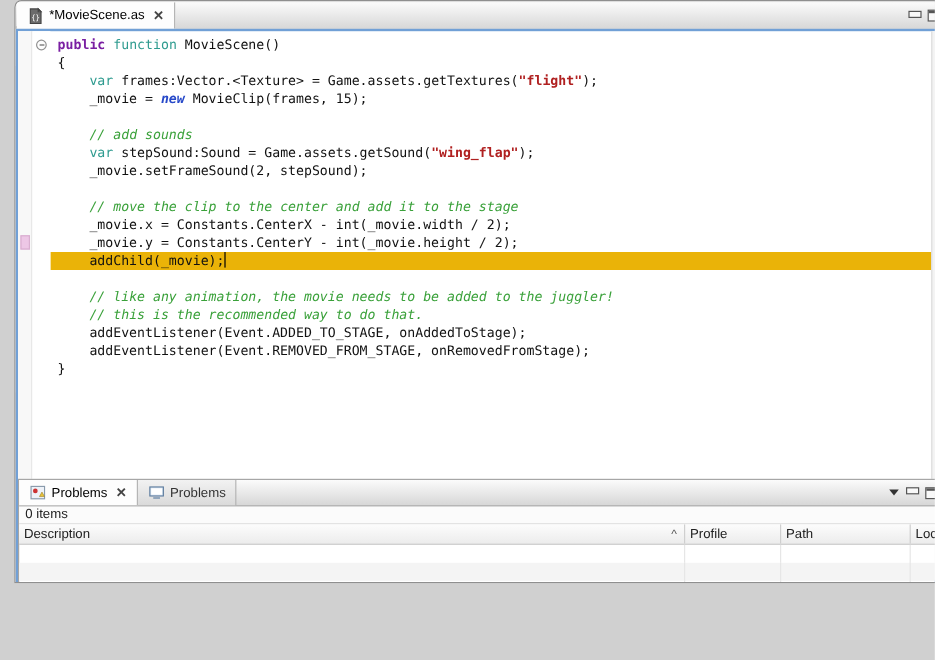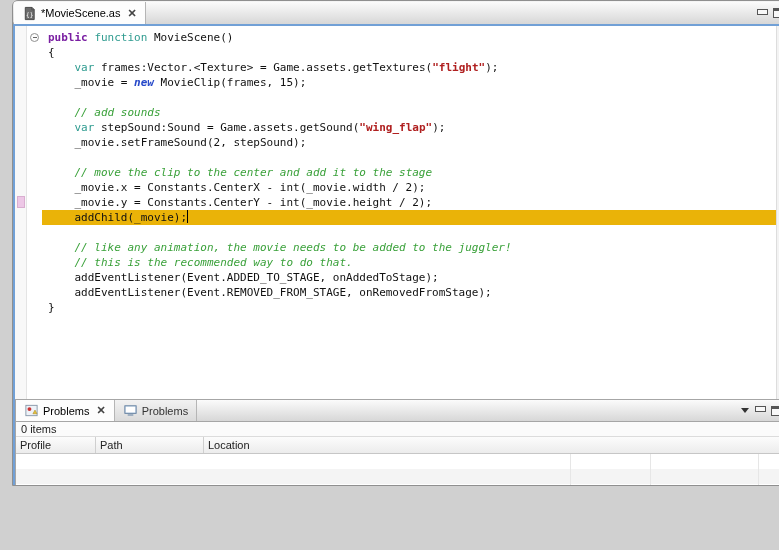--- a/index.html
+++ b/index.html
@@ -546,20 +546,24 @@
           <span>Problems</span>
         </div>
         <div class="winbtns">
           <span class="menu-tri"></span>
           <span class="btn-min"></span>
           <span class="btn-max"></span>
         </div>
       </div>
     <div class="summary-row">0 items</div>
     <div class="table-header" id="problems-header">
+        <div class="th" style="width: 555px;">
+          <span>Description</span>
+          <span class="sort">^</span>
+        </div>
         <div class="th" style="width: 80px;">
           <span>Profile</span>
         </div>
         <div class="th" style="width: 108px;">
           <span>Path</span>
         </div>
         <div class="th" style="flex: 1 1 0%;">
           <span>Location</span>
         </div>
       </div>

